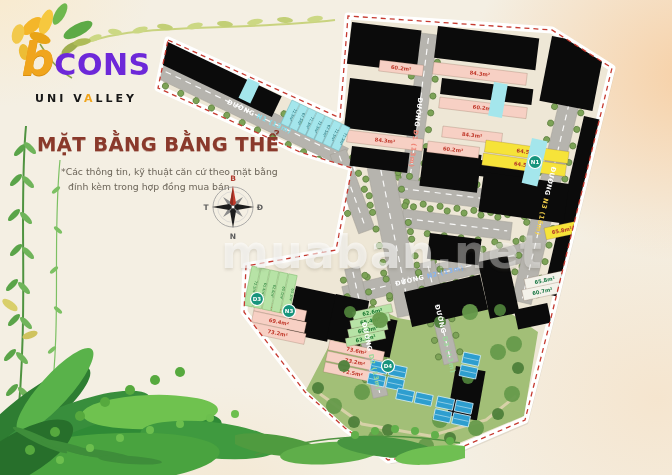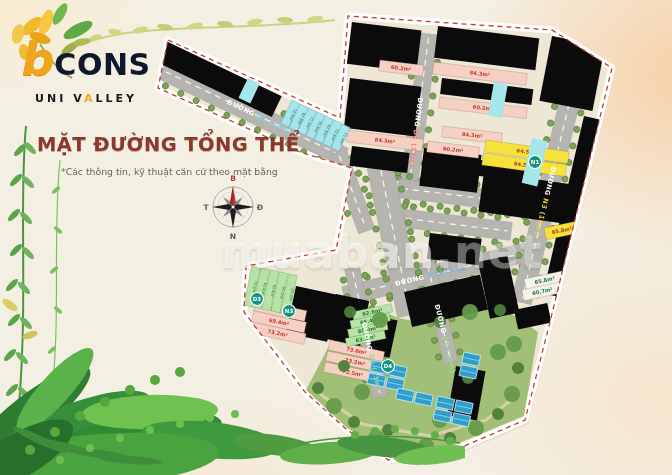--- a/index.html
+++ b/index.html
@@ -15,21 +15,21 @@
       radial-gradient(320px 280px at 98% 84%, rgba(246,221,190,.55), rgba(246,221,190,0) 66%),
       radial-gradient(280px 210px at -2% -4%, rgba(250,233,200,.85), rgba(250,233,200,0) 60%),
       radial-gradient(240px 180px at 34% 104%, rgba(244,224,192,.45), rgba(244,224,192,0) 60%);
   }
   .deco{position:absolute;z-index:1;}
   .deco.front{z-index:6;}
   #plan{position:absolute;left:0;top:0;z-index:2;}
   .logo{position:absolute;left:28px;top:42px;width:116px;text-align:center;z-index:4;}
   .logo-row{display:flex;align-items:baseline;justify-content:center;line-height:1;}
   .logo-b{font-size:46px;font-weight:900;font-style:italic;color:#f0a51d;line-height:.75;text-shadow:0 1px 0 #d98f0e;}
-  .logo-cons{font-size:30px;font-weight:900;color:#0f172a;letter-spacing:.5px;}
+  .logo-cons{font-size:30px;font-weight:900;color:#6d28d9;letter-spacing:.5px;}
   .logo-sub{margin-top:12px;font-size:11px;font-weight:800;letter-spacing:3px;color:#171717;white-space:nowrap;}
   .logo-sub .a{color:#f0a51d;}
   .title{
     position:absolute;left:37px;top:133px;z-index:4;
     font-size:19.5px;font-weight:900;color:#8a392b;letter-spacing:.4px;
     text-shadow:0 .5px 0 rgba(122,42,28,.35);white-space:nowrap;
   }
   .note{position:absolute;left:41px;top:165px;z-index:4;font-size:9.3px;color:#6b6458;line-height:1.6;margin-left:20px;}
   .note .l2{padding-left:7px;}
   .compass{position:absolute;left:201px;top:171px;width:64px;height:74px;z-index:4;}
@@ -598,23 +598,24 @@
   </svg>
 
   <div class="logo">
     <div class="logo-row">
       <span class="logo-b">b</span>
         <span class="logo-cons">CONS</span>
     </div>
     <div class="logo-sub"><span>UNI V</span><span class="a">A</span><span>LLEY</span></div>
   </div>
 
-  <div class="title">MẶT ĐƯỜNG TỔNG THỂ</div>
+  <div class="title">MẶT BẰNG BẰNG THỂ</div>
   <div class="note">
     <div class="l1">*Các thông tin, kỹ thuật căn cứ theo mặt bằng</div>
+    <div class="l2">đính kèm trong hợp đồng mua bán</div>
   </div>
 
   <svg class="compass" viewBox="-32 -36 64 74">
     <circle r="20" fill="none" stroke="#9a9a9a" stroke-width="1" opacity=".8"></circle>
     <circle r="15.5" fill="none" stroke="#c9c9c9" stroke-width=".7" opacity=".8"></circle>
     <g>
       <polygon points="0,-14 2.5,-3 0,0 -2.5,-3" fill="#8a8a8a" transform="rotate(45)"></polygon>
       <polygon points="0,-14 2.5,-3 0,0 -2.5,-3" fill="#8a8a8a" transform="rotate(135)"></polygon>
       <polygon points="0,-14 2.5,-3 0,0 -2.5,-3" fill="#8a8a8a" transform="rotate(225)"></polygon>
       <polygon points="0,-14 2.5,-3 0,0 -2.5,-3" fill="#8a8a8a" transform="rotate(315)"></polygon>

